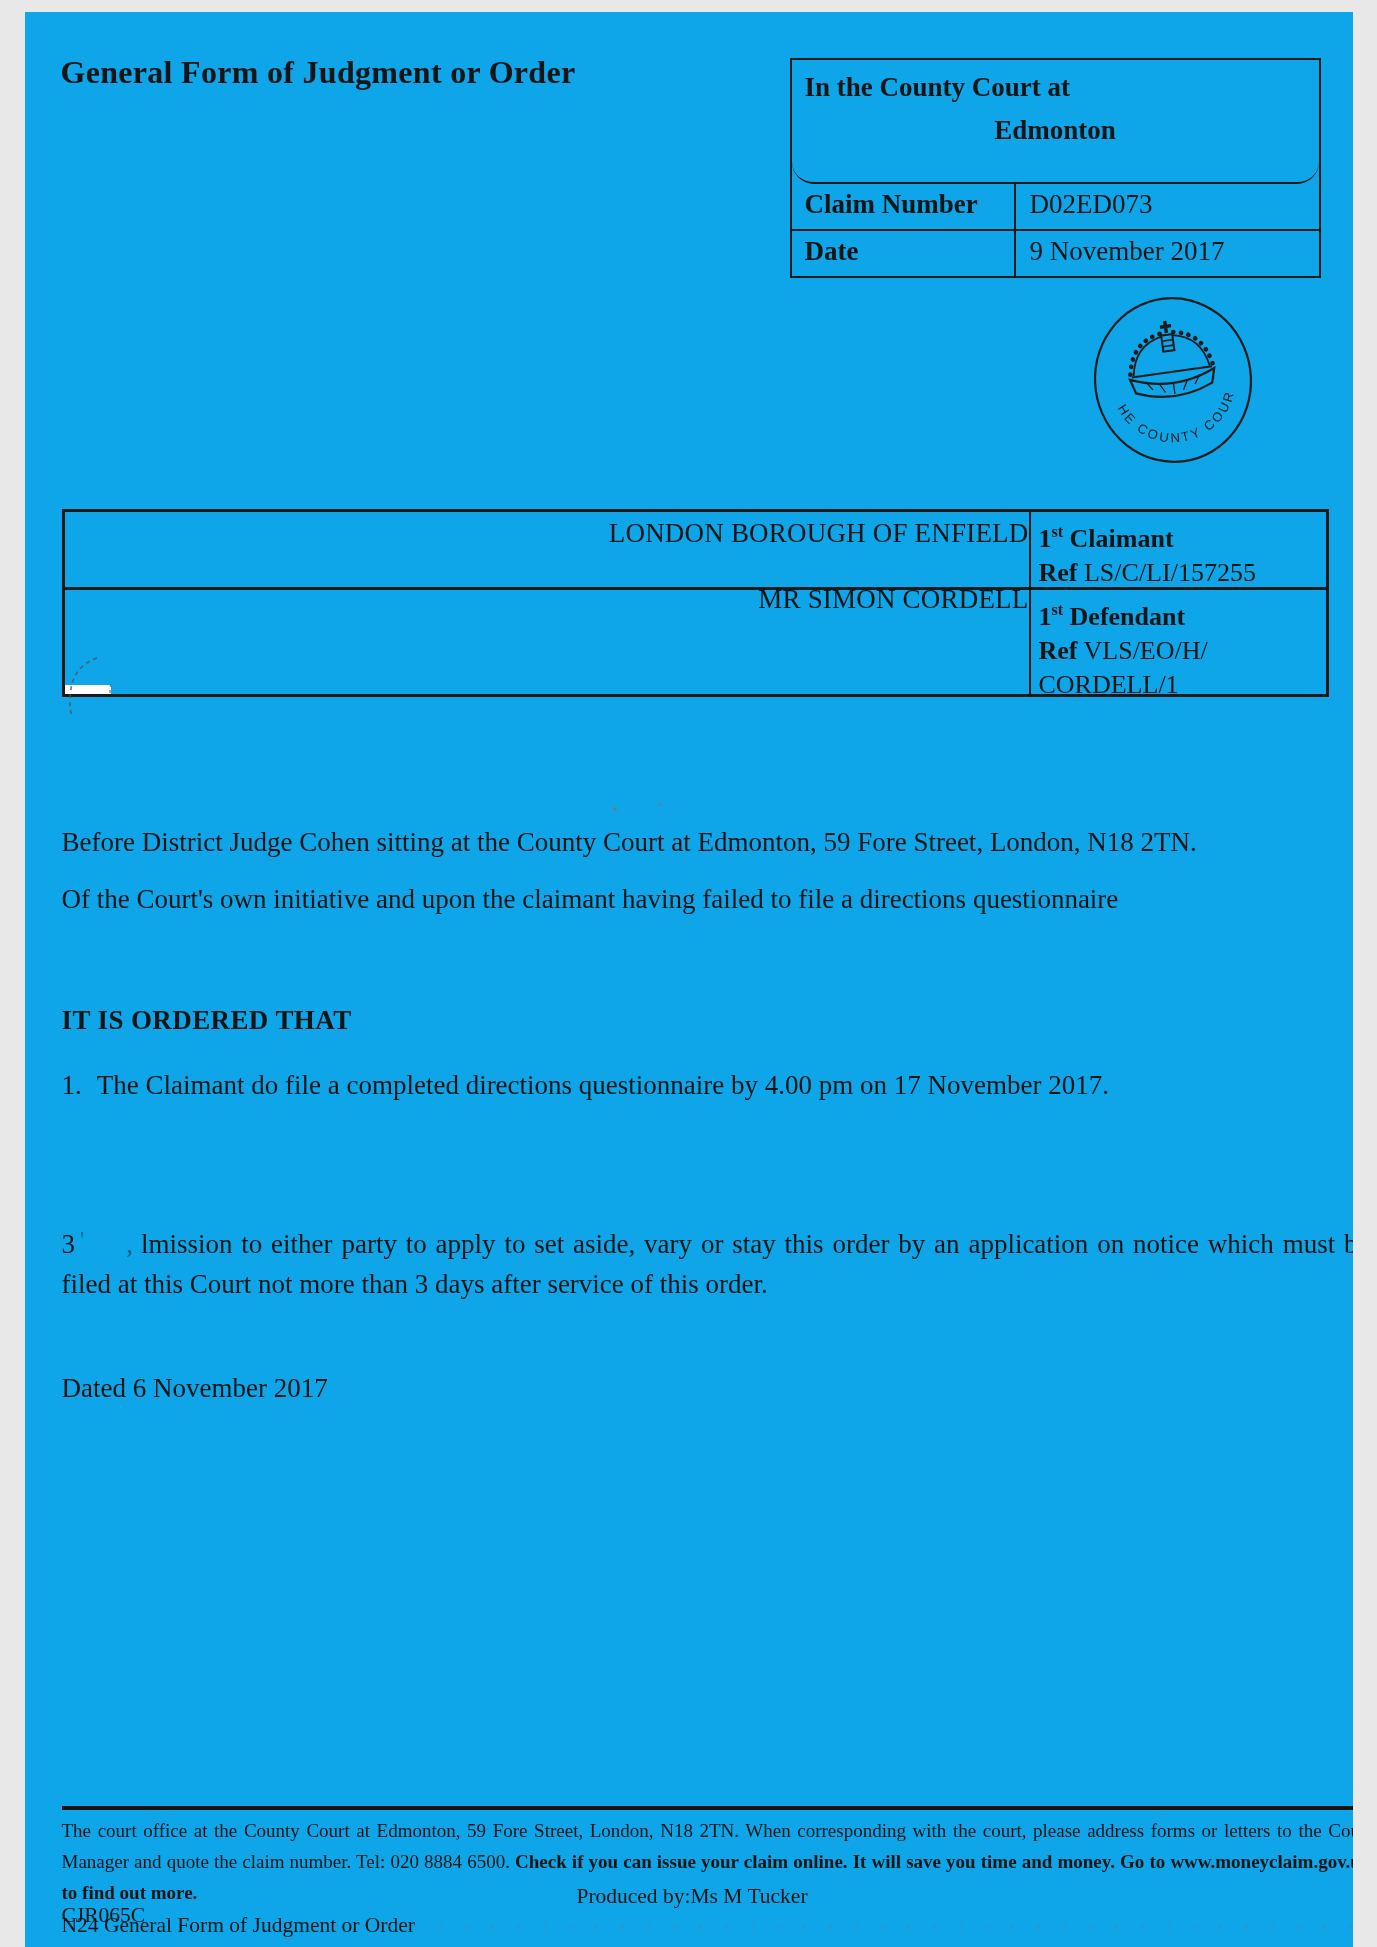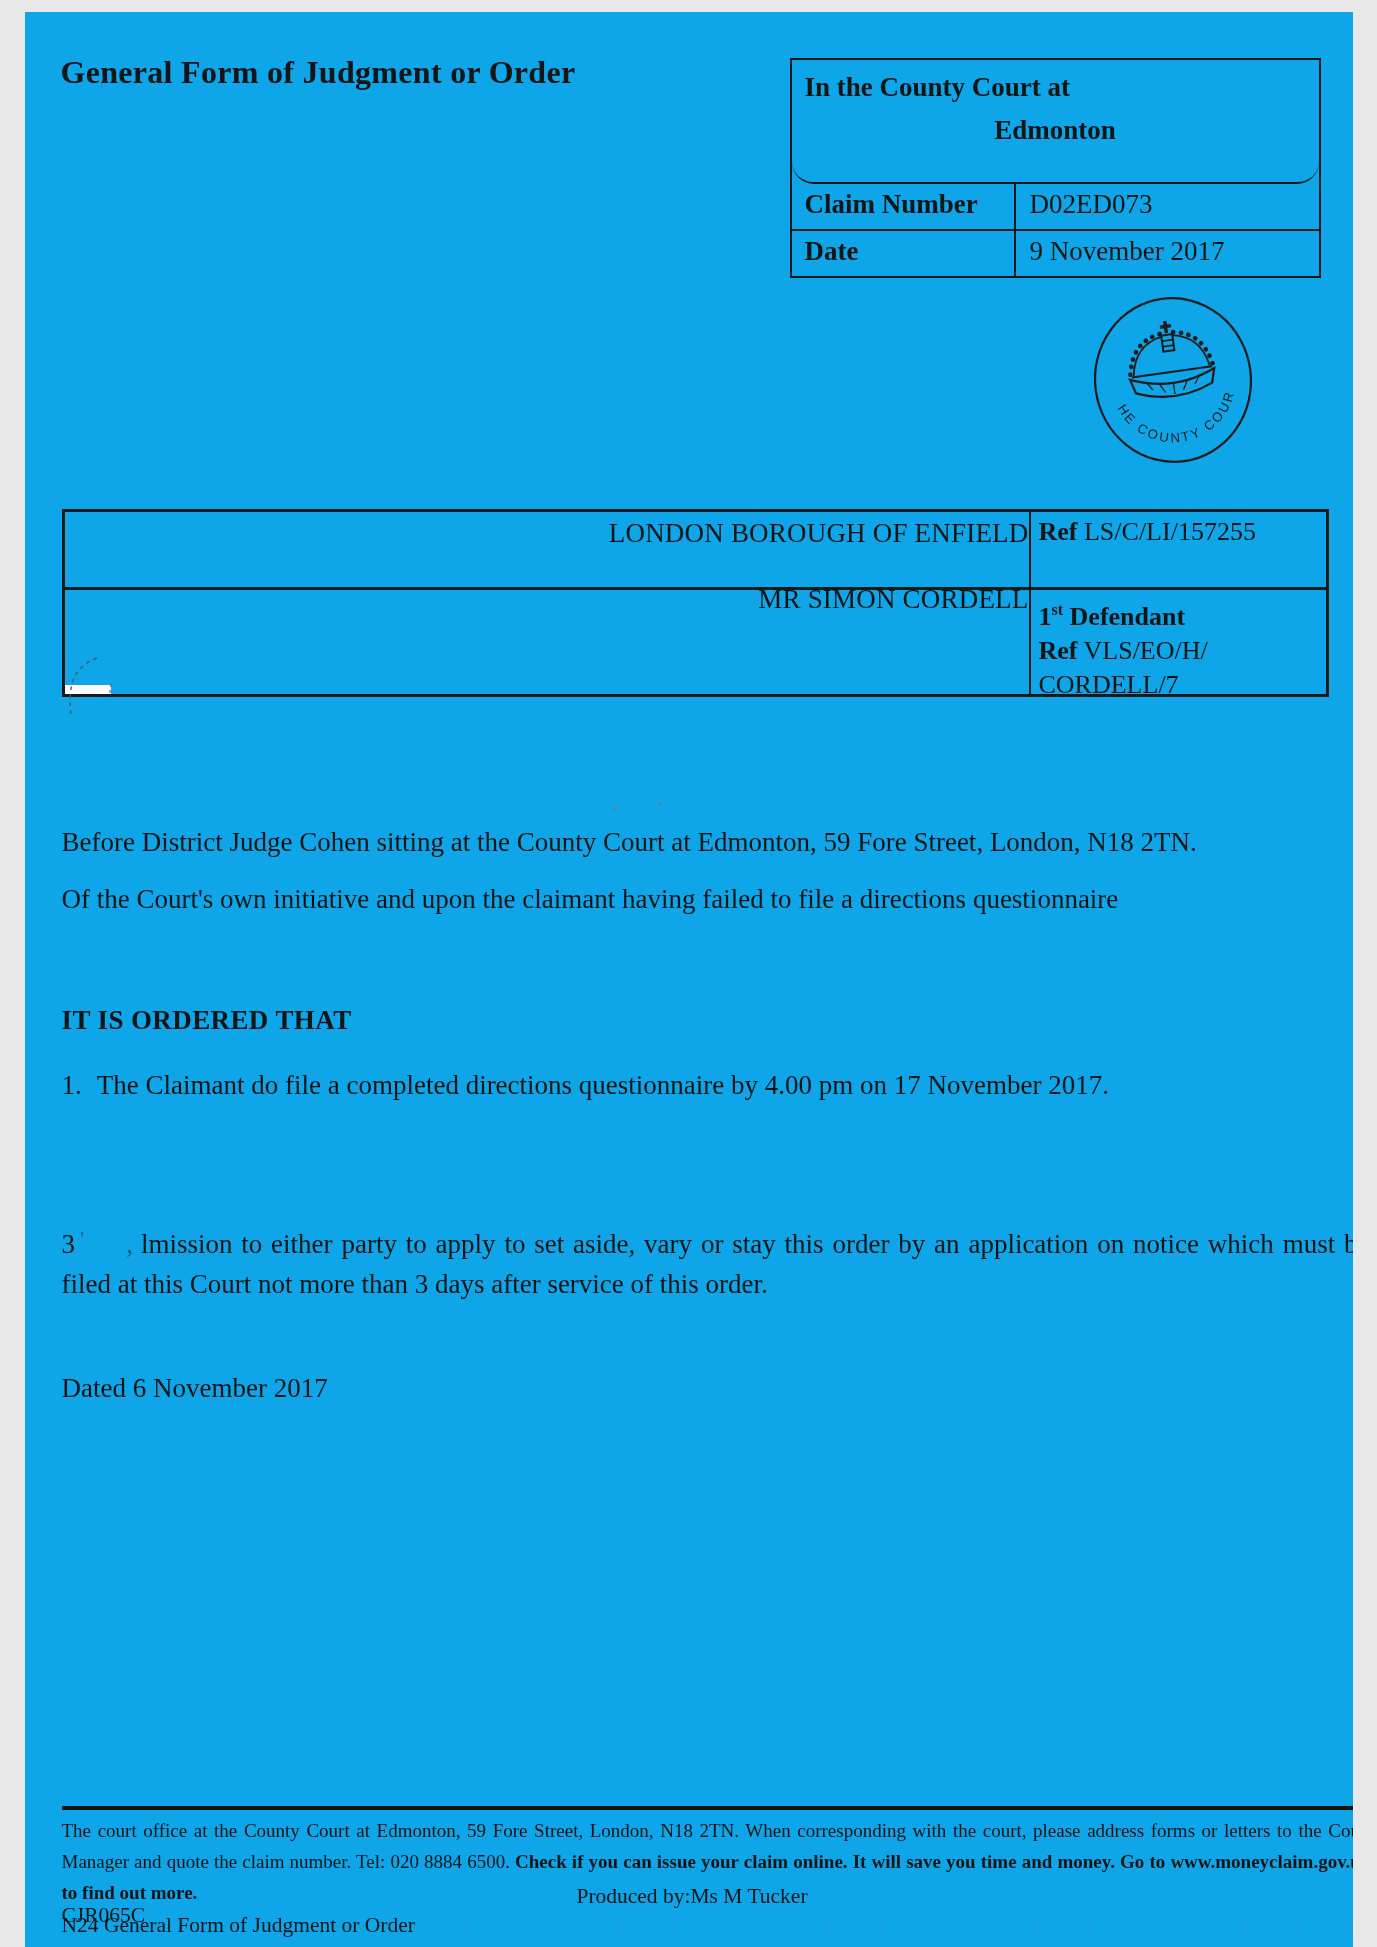--- a/index.html
+++ b/index.html
@@ -120,38 +120,42 @@
       <path id="sealArc" d="M26.5 104 A 61.5 61.5 0 0 0 143.5 104" fill="none" stroke="none"></path>
       <text font-size="13" letter-spacing="2.5" fill="#1c1c1c" font-family="'Liberation Sans', sans-serif">
         <textPath href="#sealArc" startOffset="50%" text-anchor="middle">THE COUNTY COURT</textPath>
       </text>
     </g>
   </svg>
 
   <div class="abs party-table">
     <div class="pt-name pt-name-1">LONDON BOROUGH OF ENFIELD</div>
     <div class="pt-cell pt-cell-1">
+      <div class="pt-role">
+        <span>1</span><sup>st</sup>
+        <span>Claimant</span>
+      </div>
       <div class="pt-ref">
         <b>Ref</b>
         <span>LS/C/LI/157255</span>
       </div>
       <div class="pt-ref"></div>
     </div>
     <div class="pt-hline"></div>
     <div class="pt-name pt-name-2">MR SIMON CORDELL</div>
     <div class="pt-cell pt-cell-2">
       <div class="pt-role">
         <span>1</span><sup>st</sup>
         <span>Defendant</span>
       </div>
       <div class="pt-ref">
         <b>Ref</b>
         <span>VLS/EO/H/</span>
       </div>
-      <div class="pt-ref">CORDELL/7</div>
+      <div class="pt-ref">CORDELL/1</div>
     </div>
     <div class="pt-vline"></div>
   </div>
 
   <div class="abs border-gap"></div>
   <svg class="abs pen-mark" viewBox="0 0 90 100">
     <path d="M52 16 C30 24 22 42 26 72" fill="none" stroke="#555" stroke-width="1.6" stroke-dasharray="4 4" opacity=".85"></path>
     <path d="M66 42 q-2 6 0 12" fill="none" stroke="#555" stroke-width="1.4" stroke-dasharray="3 3" opacity=".7"></path>
   </svg>
 

